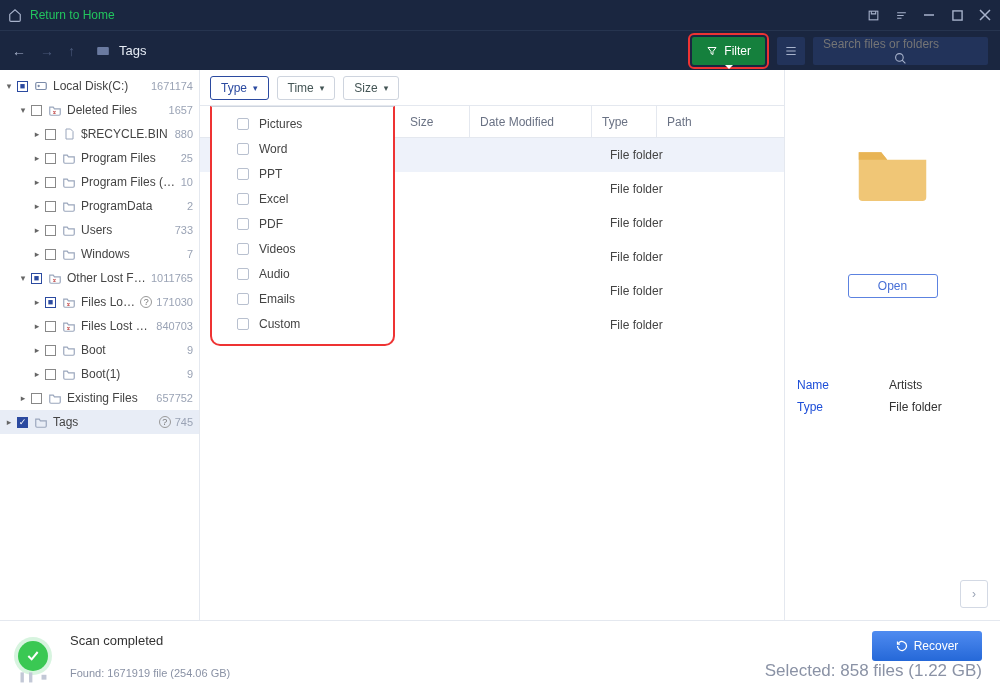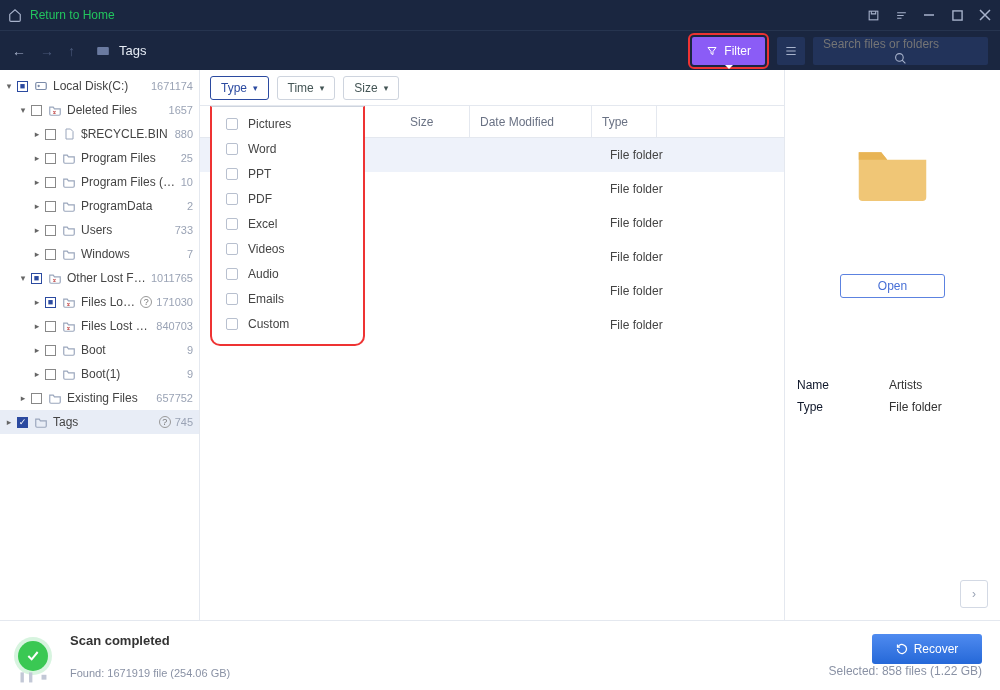--- a/index.html
+++ b/index.html
@@ -12,21 +12,21 @@
 .titlebar .window-controls span { cursor: pointer; display: inline-flex; align-items: center; justify-content: center; width: 14px; height: 14px; }
 
 
 .toolbar { height: 40px; background: #1a2640; display: flex; align-items: center; padding: 0 12px; gap: 10px; border-top: 1px solid #26344f; }
 .nav-arrows { display: flex; gap: 14px; }
 .nav-arrows span { color: #4a597a; cursor: pointer; font-size: 14px; }
 .nav-arrows span.enabled { color: #a8b3cc; }
 .crumb-icon { margin-left: 10px; color: #a8b3cc; display: flex; align-items: center; gap: 8px; }
 .crumb-text { color: #e6ecf5; font-size: 13px; }
 .toolbar-right { margin-left: auto; display: flex; align-items: center; gap: 8px; }
-.filter-btn { height: 28px; padding: 0 14px; background: #8b5cf6; border: none; color: #fff; display: flex; align-items: center; gap: 6px; border-radius: 2px; cursor: pointer; font-size: 12px; }
+.filter-btn { height: 28px; padding: 0 14px; background: #15803d; border: none; color: #fff; display: flex; align-items: center; gap: 6px; border-radius: 2px; cursor: pointer; font-size: 12px; }
 .filter-wrap { border: 2px solid #e33; border-radius: 6px; padding: 2px; position: relative; }
 .filter-wrap::after { content: ""; position: absolute; bottom: -6px; left: 50%; transform: translateX(-50%); border: 4px solid transparent; border-top-color: #fff; z-index: 10; }
 .view-btn { width: 28px; height: 28px; background: #22335a; color: #a8b3cc; display: flex; align-items: center; justify-content: center; border-radius: 2px; cursor: pointer; }
 .search-box { background: #22335a; height: 28px; width: 175px; display: flex; align-items: center; padding: 0 10px; border-radius: 2px; flex-direction: column; }
 .search-box input { background: transparent; border: none; color: #a8b3cc; outline: none; flex: 1; font-size: 12px; }
 .search-box .sicon { color: #a8b3cc; cursor: pointer; }
 
 
 .main { display: flex; height: 550px; }
 
@@ -45,57 +45,57 @@
 .tree-row .help { width: 12px; height: 12px; border: 1px solid #999; border-radius: 50%; font-size: 9px; display: inline-flex; align-items: center; justify-content: center; color: #777; margin-left: 2px; }
 
 
 .center { flex: 1; border-right: 1px solid #e4e8ef; position: relative; display: flex; flex-direction: column; }
 .filter-bar { height: 36px; display: flex; align-items: center; padding: 0 10px; gap: 8px; border-bottom: 1px solid #e4e8ef; }
 .filter-pill { height: 24px; padding: 0 10px; border: 1px solid #ced4de; border-radius: 3px; display: flex; align-items: center; gap: 6px; font-size: 12px; color: #455; cursor: pointer; background: #fff; }
 .filter-pill.active { border-color: #2b4aa0; color: #2b4aa0; }
 .filter-pill .caret { font-size: 9px; }
 
 
-.type-dropdown { position: absolute; top: 36px; left: 10px; width: 155px; background: #fff; border: 2px solid #e33; border-top: 1px solid #ced4de; border-radius: 0 0 10px 10px; padding: 4px 4px 8px; z-index: 20; }
+.type-dropdown { position: absolute; top: 36px; left: 10px; width: 185px; background: #fff; border: 2px solid #e33; border-top: 1px solid #ced4de; border-radius: 0 0 10px 10px; padding: 4px 15px 8px; z-index: 20; }
 .type-dropdown .opt { display: flex; align-items: center; height: 25px; padding: 0 10px; gap: 10px; cursor: pointer; font-size: 12px; color: #444; }
 .type-dropdown .opt .ocb { width: 12px; height: 12px; border: 1px solid #b8c0cf; border-radius: 2px; }
 
 
 .tbl-head { height: 32px; display: flex; align-items: center; border-bottom: 1px solid #e4e8ef; color: #6a7284; font-size: 12px; }
 .tbl-head > div { padding: 0 10px; border-right: 1px solid #e4e8ef; height: 100%; display: flex; align-items: center; }
 .col-size { width: 70px; }
 .col-date { width: 122px; }
 .col-type { width: 65px; }
 .col-path { flex: 1; border-right: none !important; }
 
 
 .row-list { flex: 1; }
 .file-row { height: 34px; display: flex; align-items: center; padding-left: 410px; font-size: 12px; color: #444; }
 .file-row.sel { background: #eef2fa; }
 
 
 .preview { width: 215px; display: flex; flex-direction: column; align-items: center; padding: 20px 12px 0; }
 .folder-big { width: 75px; height: 62px; margin-top: 50px; }
-.open-btn { margin-top: 72px; width: 105px; height: 24px; border: 1px solid #5c82e0; color: #4870d6; background: #fff; border-radius: 3px; cursor: pointer; font-size: 12px; }
+.open-btn { margin-top: 72px; width: 90px; height: 24px; border: 1px solid #5c82e0; color: #4870d6; background: #fff; border-radius: 3px; cursor: pointer; font-size: 12px; }
 .prop-grid { width: 100%; margin-top: 80px; font-size: 12px; color: #333; }
 .prop-grid .prow { display: flex; height: 22px; }
-.prop-grid .plabel { width: 92px; color: #0f172a; }
+.prop-grid .plabel { width: 92px; color: #1d4ed8; }
 .prop-grid .pval { color: #333; }
 .pager-btn { margin-top: auto; align-self: flex-end; width: 28px; height: 28px; border: 1px solid #d3d9e4; border-radius: 3px; display: flex; align-items: center; justify-content: center; color: #9aa3b5; cursor: pointer; margin-bottom: 12px; }
 
 
 .bottom { height: 70px; border-top: 1px solid #e4e8ef; display: flex; align-items: center; padding: 0 18px; }
 .status-ico { width: 30px; height: 30px; border-radius: 50%; background: #3ac853; display: flex; align-items: center; justify-content: center; color: #fff; box-shadow: 0 0 0 4px #d7f4df; }
 .status-text { margin-left: 22px; }
-.status-text .title { font-size: 13px; font-weight: 700; color: #333; }
+.status-text .title { font-size: 13px; font-weight: 400; color: #333; }
 .status-text .sub { font-size: 11px; color: #8a92a5; margin-top: 19px; }
 .play-ctrls { position: absolute; left: 18px; bottom: 8px; display: flex; gap: 6px; color: #c2c8d6; font-size: 10px; }
 .recover-area { margin-left: auto; text-align: right; }
 .recover-btn { width: 110px; height: 30px; background: linear-gradient(#4f8bf0,#2568d8); border: none; border-radius: 3px; color: #fff; font-size: 12px; cursor: pointer; display: inline-flex; align-items: center; justify-content: center; gap: 6px; }
-.selected-info { font-size: 12px; color: #8a92a5; margin-top: 0; }
+.selected-info { font-size: 17px; color: #8a92a5; margin-top: 0; }
 
 svg { display: block; }
 </style>
 </head>
 <body>
 
 <div class="titlebar">
   <div class="home">
     <svg width="14" height="14" viewBox="0 0 24 24" fill="none" stroke="#a8b3cc" stroke-width="2">
         <path d="M3 11l9-8 9 8v10a2 2 0 0 1-2 2H5a2 2 0 0 1-2-2z"></path>
@@ -386,25 +386,25 @@
         <div class="opt">
           <span class="ocb"></span>
           <span>Word</span>
         </div>
         <div class="opt">
           <span class="ocb"></span>
           <span>PPT</span>
         </div>
         <div class="opt">
           <span class="ocb"></span>
+          <span>Excel</span>
+        </div>
+        <div class="opt">
+          <span class="ocb"></span>
           <span>PDF</span>
-        </div>
-        <div class="opt">
-          <span class="ocb"></span>
-          <span>Excel</span>
         </div>
         <div class="opt">
           <span class="ocb"></span>
           <span>Videos</span>
         </div>
         <div class="opt">
           <span class="ocb"></span>
           <span>Audio</span>
         </div>
         <div class="opt">
@@ -415,20 +415,21 @@
           <span class="ocb"></span>
           <span>Custom</span>
         </div>
       </div>
 
     <div class="tbl-head">
       <div style="width:200px;border-right:none"></div>
       <div class="col-size">Size</div>
       <div class="col-date">Date Modified</div>
       <div class="col-type">Type</div>
+      <div class="col-path">Path</div>
     </div>
 
     <div class="row-list" id="rows">
         <div class="file-row sel">
           <span>File folder</span>
         </div>
         <div class="file-row">
           <span>File folder</span>
         </div>
         <div class="file-row">

